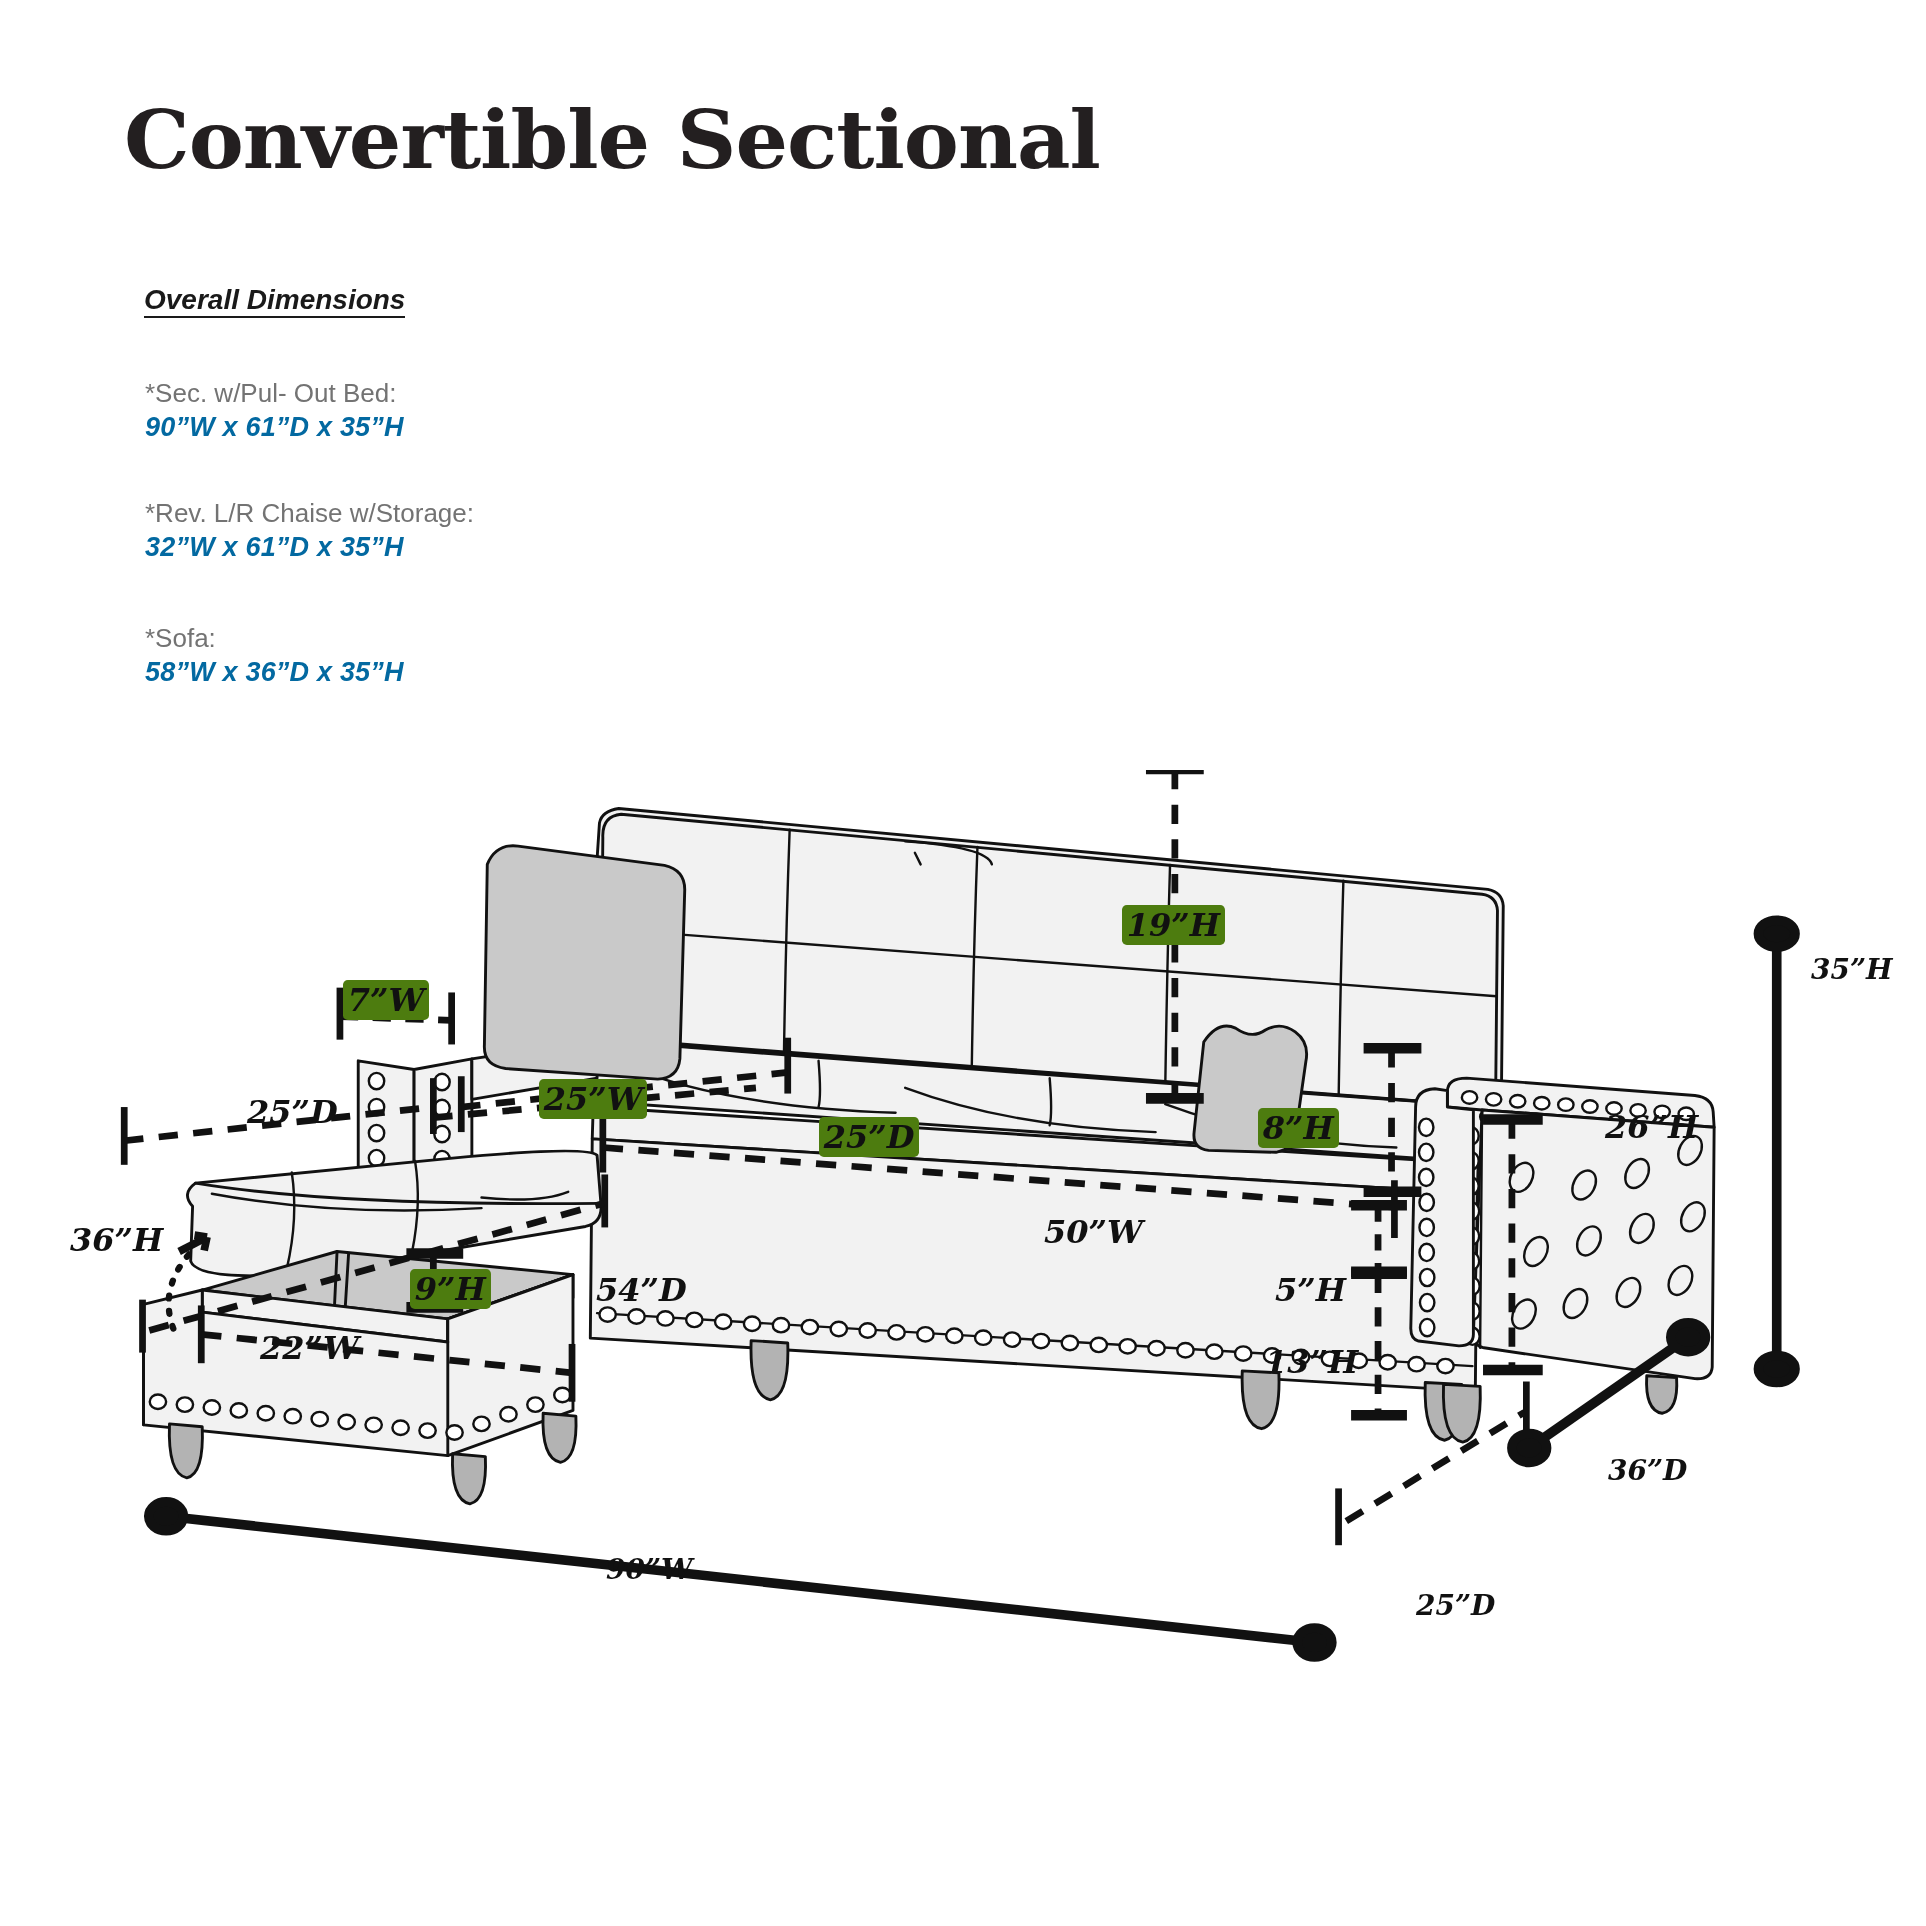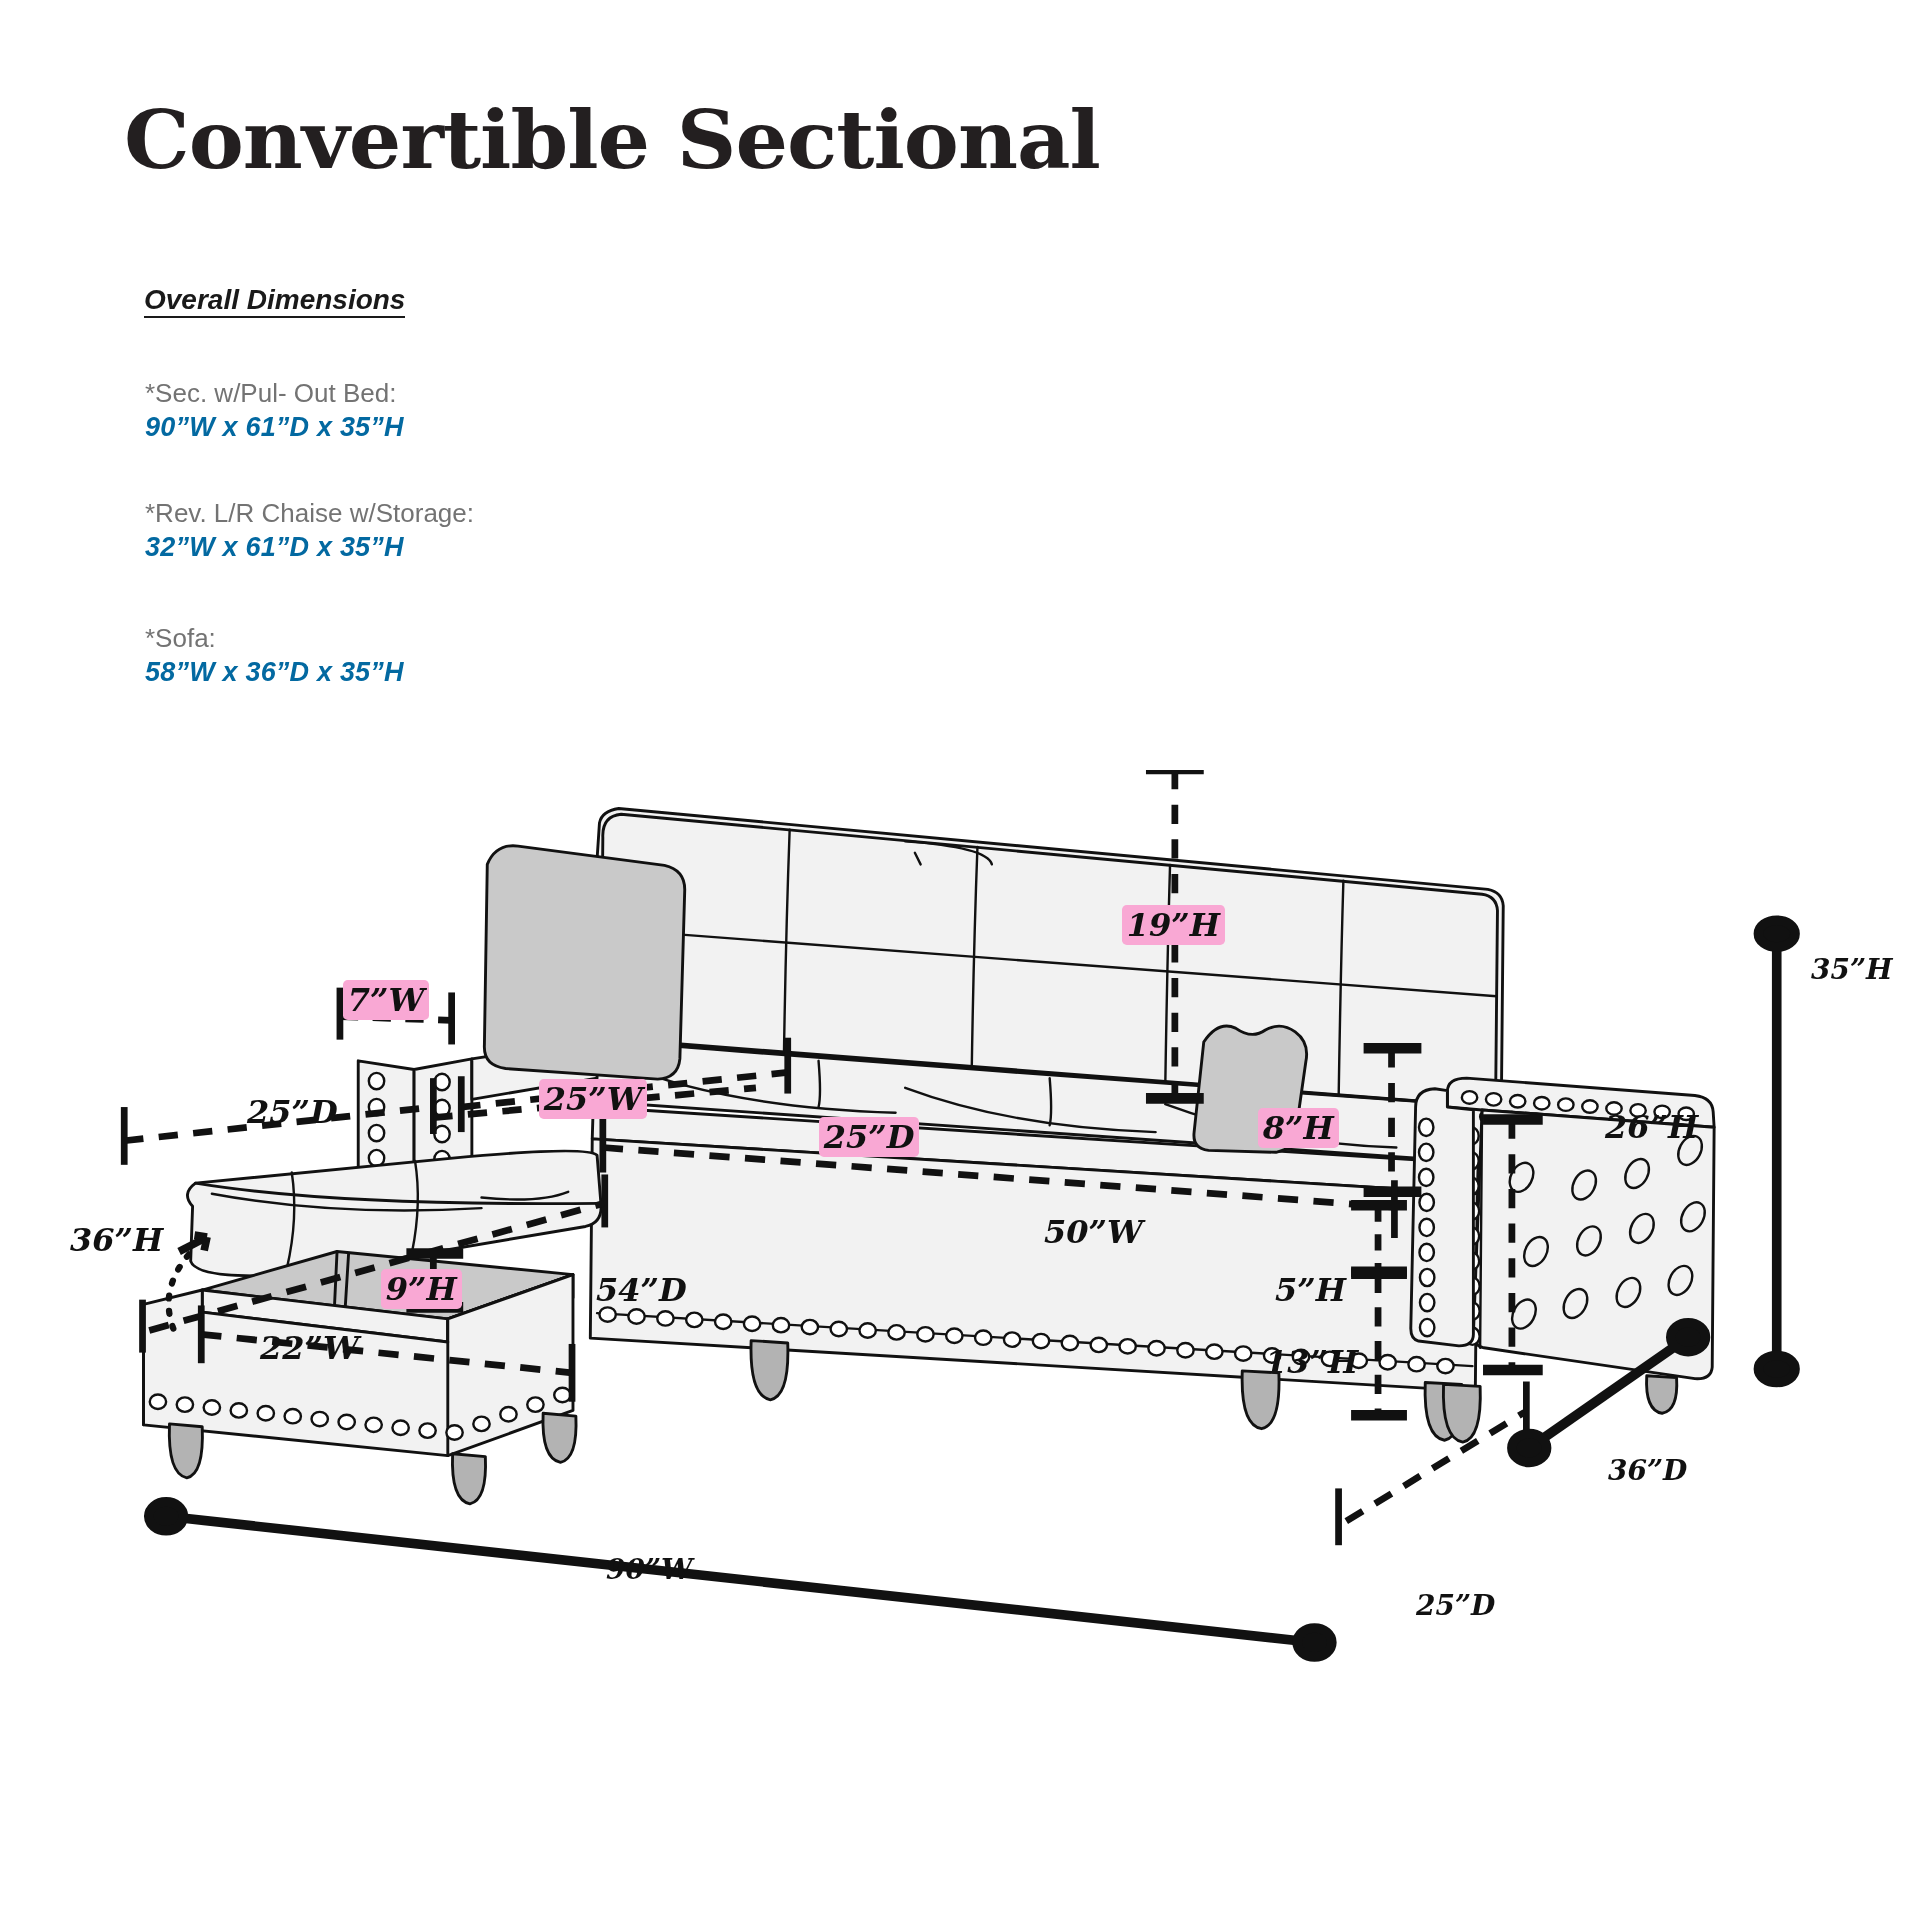--- a/index.html
+++ b/index.html
@@ -34,21 +34,21 @@
   #drawing{position:absolute;left:0;top:770px;width:1926px;height:963px;}
   svg{display:block;}
 
   
   .dim{
     position:absolute;
     font-family:"DejaVu Serif","Liberation Serif",serif;
     font-weight:700;font-style:italic;color:#111;
     white-space:nowrap;letter-spacing:0px;
   }
-  .dim.boxed{background:#f9a8d4;padding:1px 4.8px;border-radius:4.8px;}
+  .dim.boxed{background:#4d7c0f;padding:1px 4.8px;border-radius:4.8px;}
   .d-lg{font-size:28px;}
   .d-md{font-size:32px;}
 </style>
 </head>
 <body>
 
 <div id="page-title">Convertible Sectional</div>
 
 <div id="overall-heading">Overall Dimensions</div>
 
@@ -370,21 +370,21 @@
 
 <div class="dim d-md boxed" style="left:343px;top:961px;margin-top:19px;">7”W</div>
 <div class="dim d-md" style="left:247px;top:1093px;">25”D</div>
 <div class="dim d-md boxed" style="left:539px;top:1079px;">25”W</div>
 <div class="dim d-md boxed" style="left:819px;top:1117px;">25”D</div>
 <div class="dim d-md boxed" style="left:1122px;top:905px;">19”H</div>
 <div class="dim d-md boxed" style="left:1258px;top:1108px;">8”H</div>
 <div class="dim d-md" style="left:1585px;top:1108px;margin-left:20px;">26”H</div>
 <div class="dim d-lg" style="left:1811px;top:953px;">35”H</div>
 <div class="dim d-md" style="left:70px;top:1221px;">36”H</div>
-<div class="dim d-md boxed" style="left:381px;top:1269px;text-align:right;">9”H</div>
+<div class="dim d-md boxed" style="left:410px;top:1269px;text-align:right;">9”H</div>
 <div class="dim d-md" style="left:260px;top:1329px;">22”W</div>
 <div class="dim d-md" style="left:596px;top:1271px;">54”D</div>
 <div class="dim d-md" style="left:997px;top:1213px;margin-left:47px;">50”W</div>
 <div class="dim d-md" style="left:1275px;top:1271px;">5”H</div>
 <div class="dim d-md" style="left:1265px;top:1343px;">13”H</div>
 <div class="dim d-lg" style="left:606px;top:1553px;">90”W</div>
 <div class="dim d-lg" style="left:1608px;top:1454px;">36”D</div>
 <div class="dim d-lg" style="left:1416px;top:1589px;">25”D</div>
 
 

